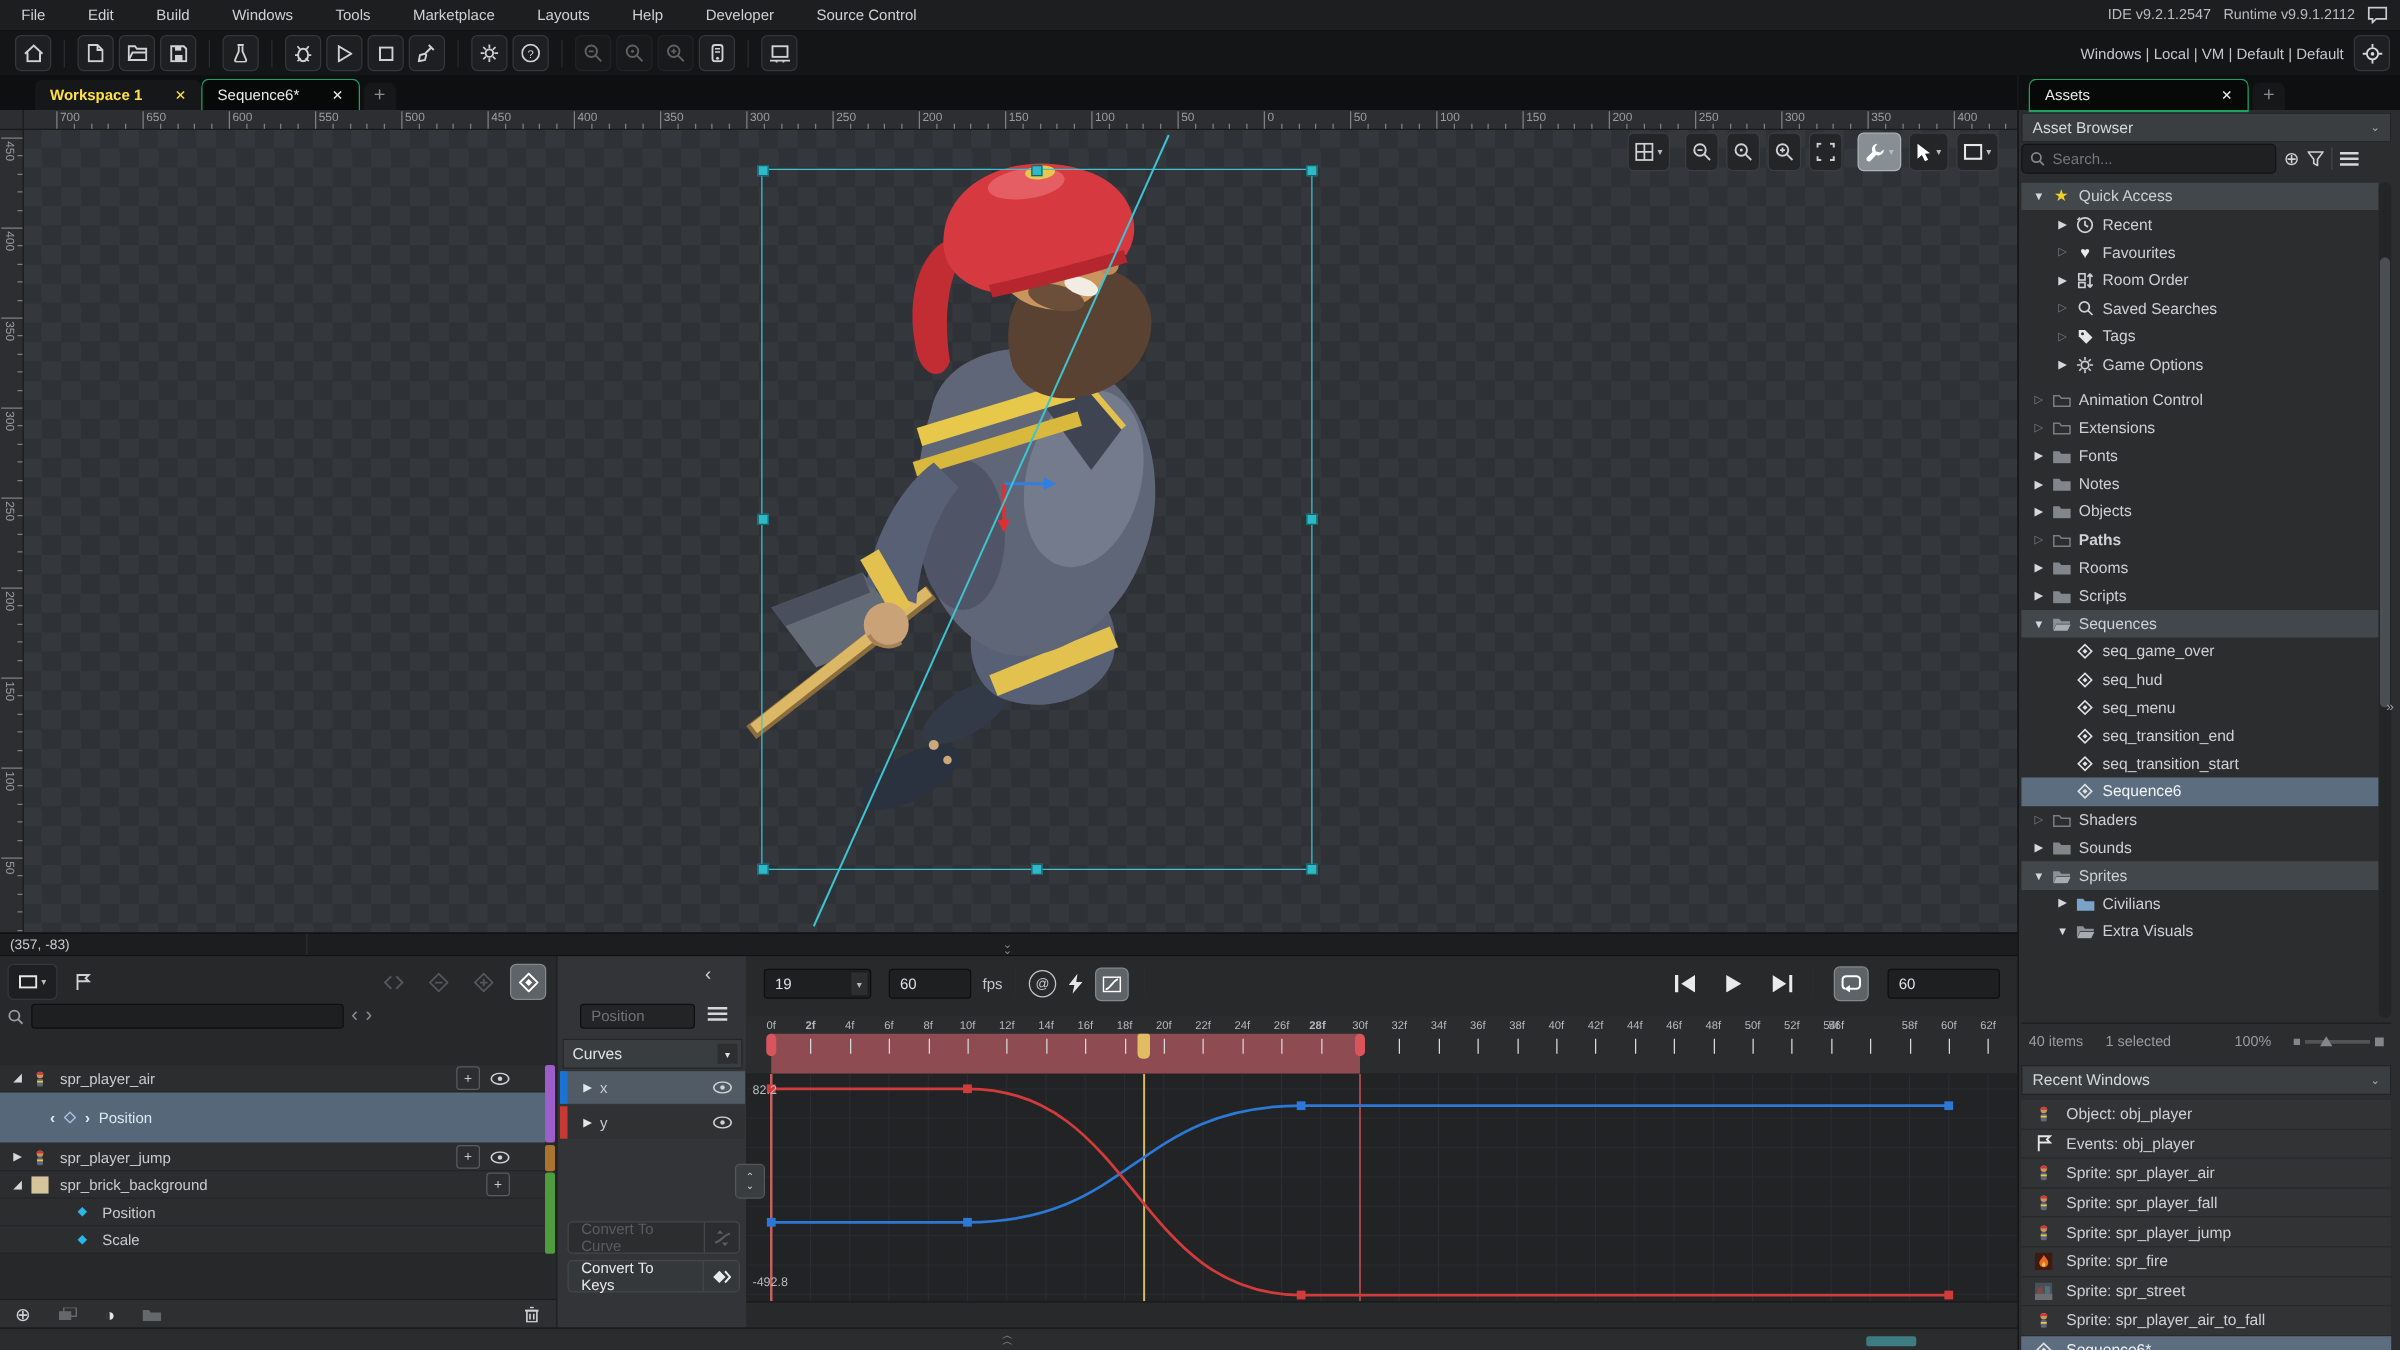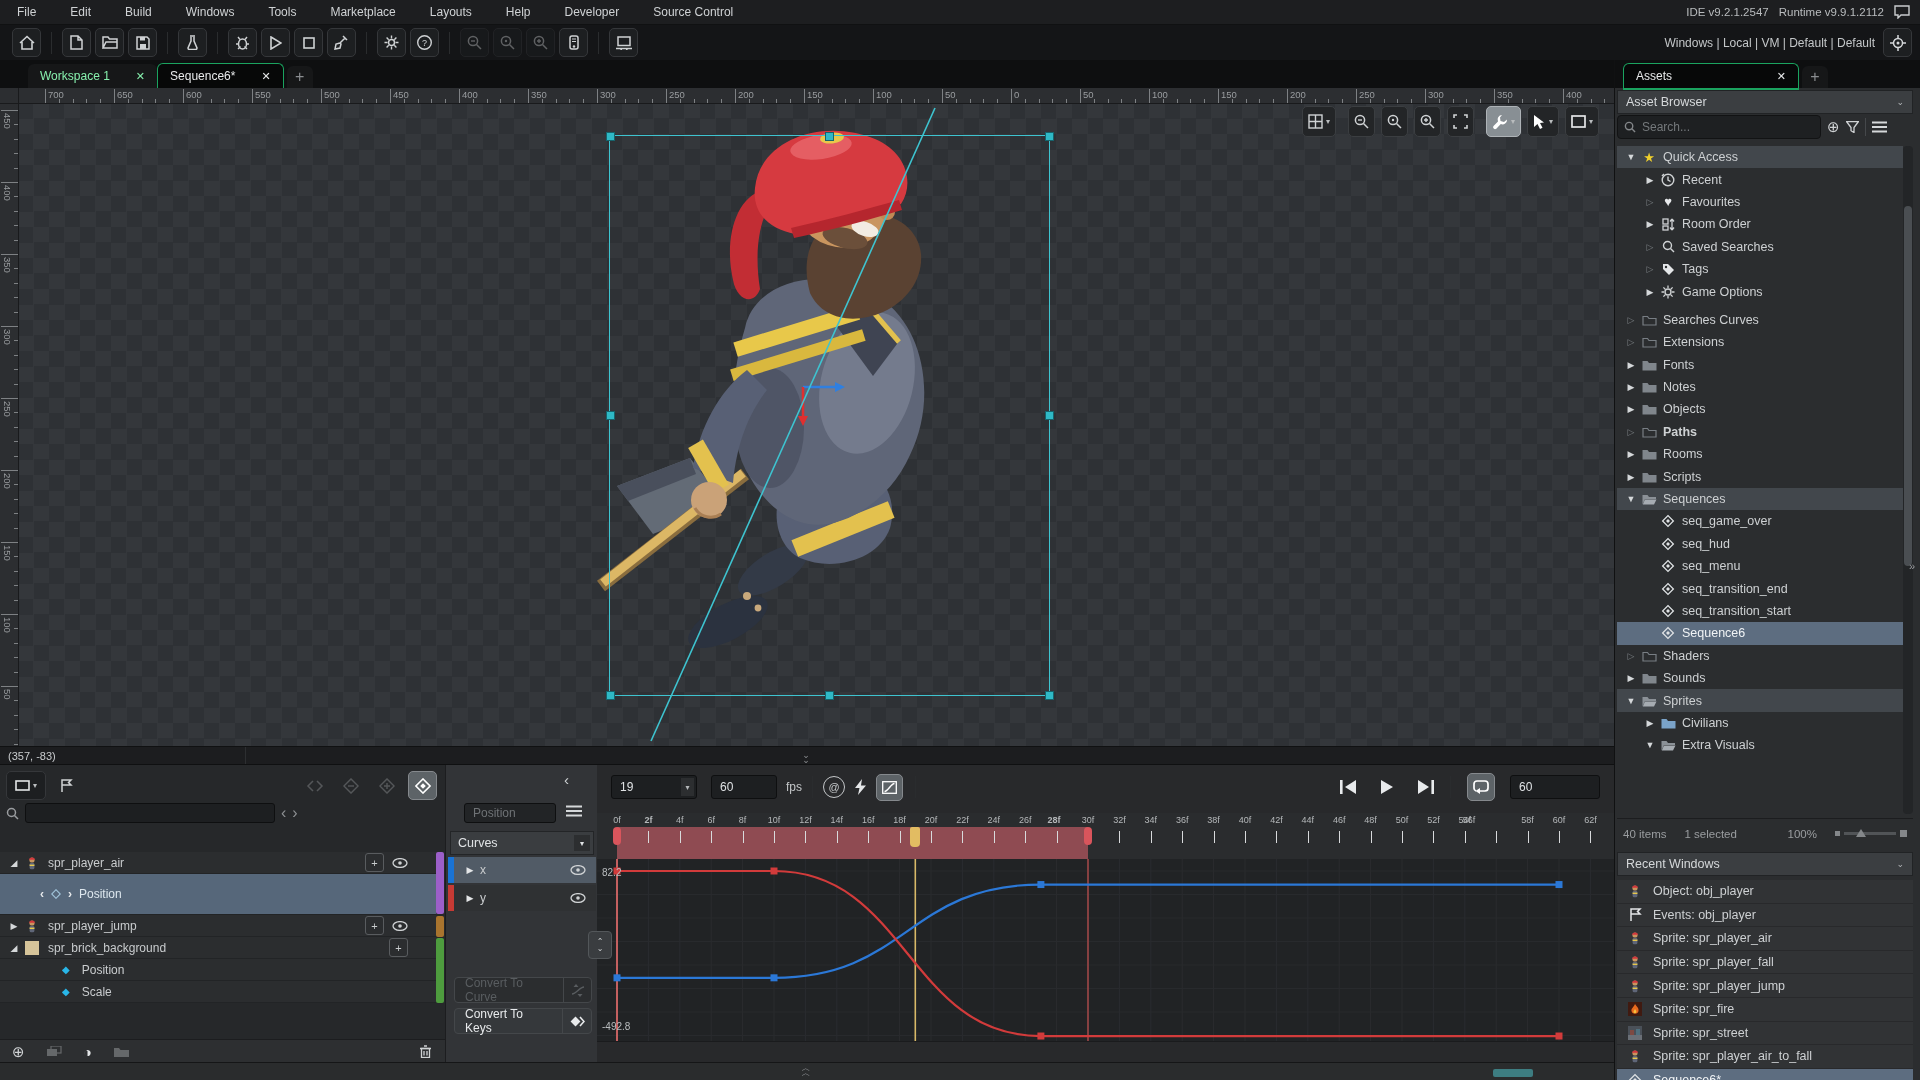--- a/index.html
+++ b/index.html
@@ -17,21 +17,21 @@
   .tb-sep{width:1px;height:22px;background:#2a2c2e;margin:0 4px;}
   .ibtn{width:27px;height:27px;border:1px solid #35373a;border-radius:5px;background:#1d1f21;
         display:flex;align-items:center;justify-content:center;color:#c9ccce;}
   .ibtn.flat{border-color:transparent;background:transparent;}
   .ibtn.dim{opacity:.4;}
   .ibtn.active{background:#5d6367;border-color:#85898d;}
   #toolbar-right{margin-left:auto;display:flex;align-items:center;gap:8px;padding-right:8px;font-size:12px;color:#c4c7c9;}
   #tabstrip{left:0;top:60px;width:1614px;height:28px;background:#0e0f10;display:flex;align-items:flex-end;padding-left:28px;box-sizing:border-box;}
   .wtab{height:24px;display:flex;align-items:center;gap:26px;padding:0 12px;font-size:12px;border-radius:6px 6px 0 0;}
   .wtab .x{font-size:11px;}
-  .wtab.inactive{color:#86efac;background:#161718;}
+  .wtab.inactive{color:#fde047;background:#161718;font-weight:bold;}
   .wtab.active{color:#e8eaeb;background:#070808;border:1.5px solid #1aa35f;border-bottom:none;box-shadow:0 2px 0 #1aa35f;}
   .wtab-add{width:26px;height:22px;background:#161718;border-radius:6px 6px 0 0;margin-left:3px;
             display:flex;align-items:center;justify-content:center;color:#8a8d90;}
   
   #canvas-wrap{left:0;top:88px;width:1614px;height:658px;background:#232527;overflow:hidden;}
   #ruler-top{left:18px;top:0;width:1596px;height:15px;background:#2c2e31;border-bottom:1px solid #191a1c;font-size:9.5px;color:#9a9da0;}
   #ruler-left{left:0;top:15px;width:18px;height:643px;background:#2c2e31;border-right:1px solid #191a1c;font-size:9.5px;color:#9a9da0;}
   #ruler-corner{left:0;top:0;width:18px;height:15px;background:#2c2e31;border-right:1px solid #191a1c;border-bottom:1px solid #191a1c;}
   .rt-label{position:absolute;top:1px;}
   .rt-tick{position:absolute;bottom:0;width:1px;background:#7e8184;}
@@ -1093,21 +1093,21 @@
         <span style="margin-left:4px;">Game Options</span>
       </div>
       <div style="height: 6px;"></div>
       <div class="tree-row" style="padding-left: 6px;">
         <span class="arr" style="color:#797e82;">▷</span>
         <span class="tico">
           <svg width="15" height="12" viewBox="0 0 15 12">
             <path d="M1 2.5 h4.5 l1.5 2 h7 v6.5 H1 Z" fill="none" stroke="#787e84" stroke-width="1.2"></path>
           </svg>
         </span>
-        <span style="margin-left:4px;">Searches Curves</span>
+        <span style="margin-left:4px;">Animation Control</span>
       </div>
       <div class="tree-row" style="padding-left: 6px;">
         <span class="arr" style="color:#797e82;">▷</span>
         <span class="tico">
           <svg width="15" height="12" viewBox="0 0 15 12">
             <path d="M1 2.5 h4.5 l1.5 2 h7 v6.5 H1 Z" fill="none" stroke="#787e84" stroke-width="1.2"></path>
           </svg>
         </span>
         <span style="margin-left:4px;">Extensions</span>
       </div>

